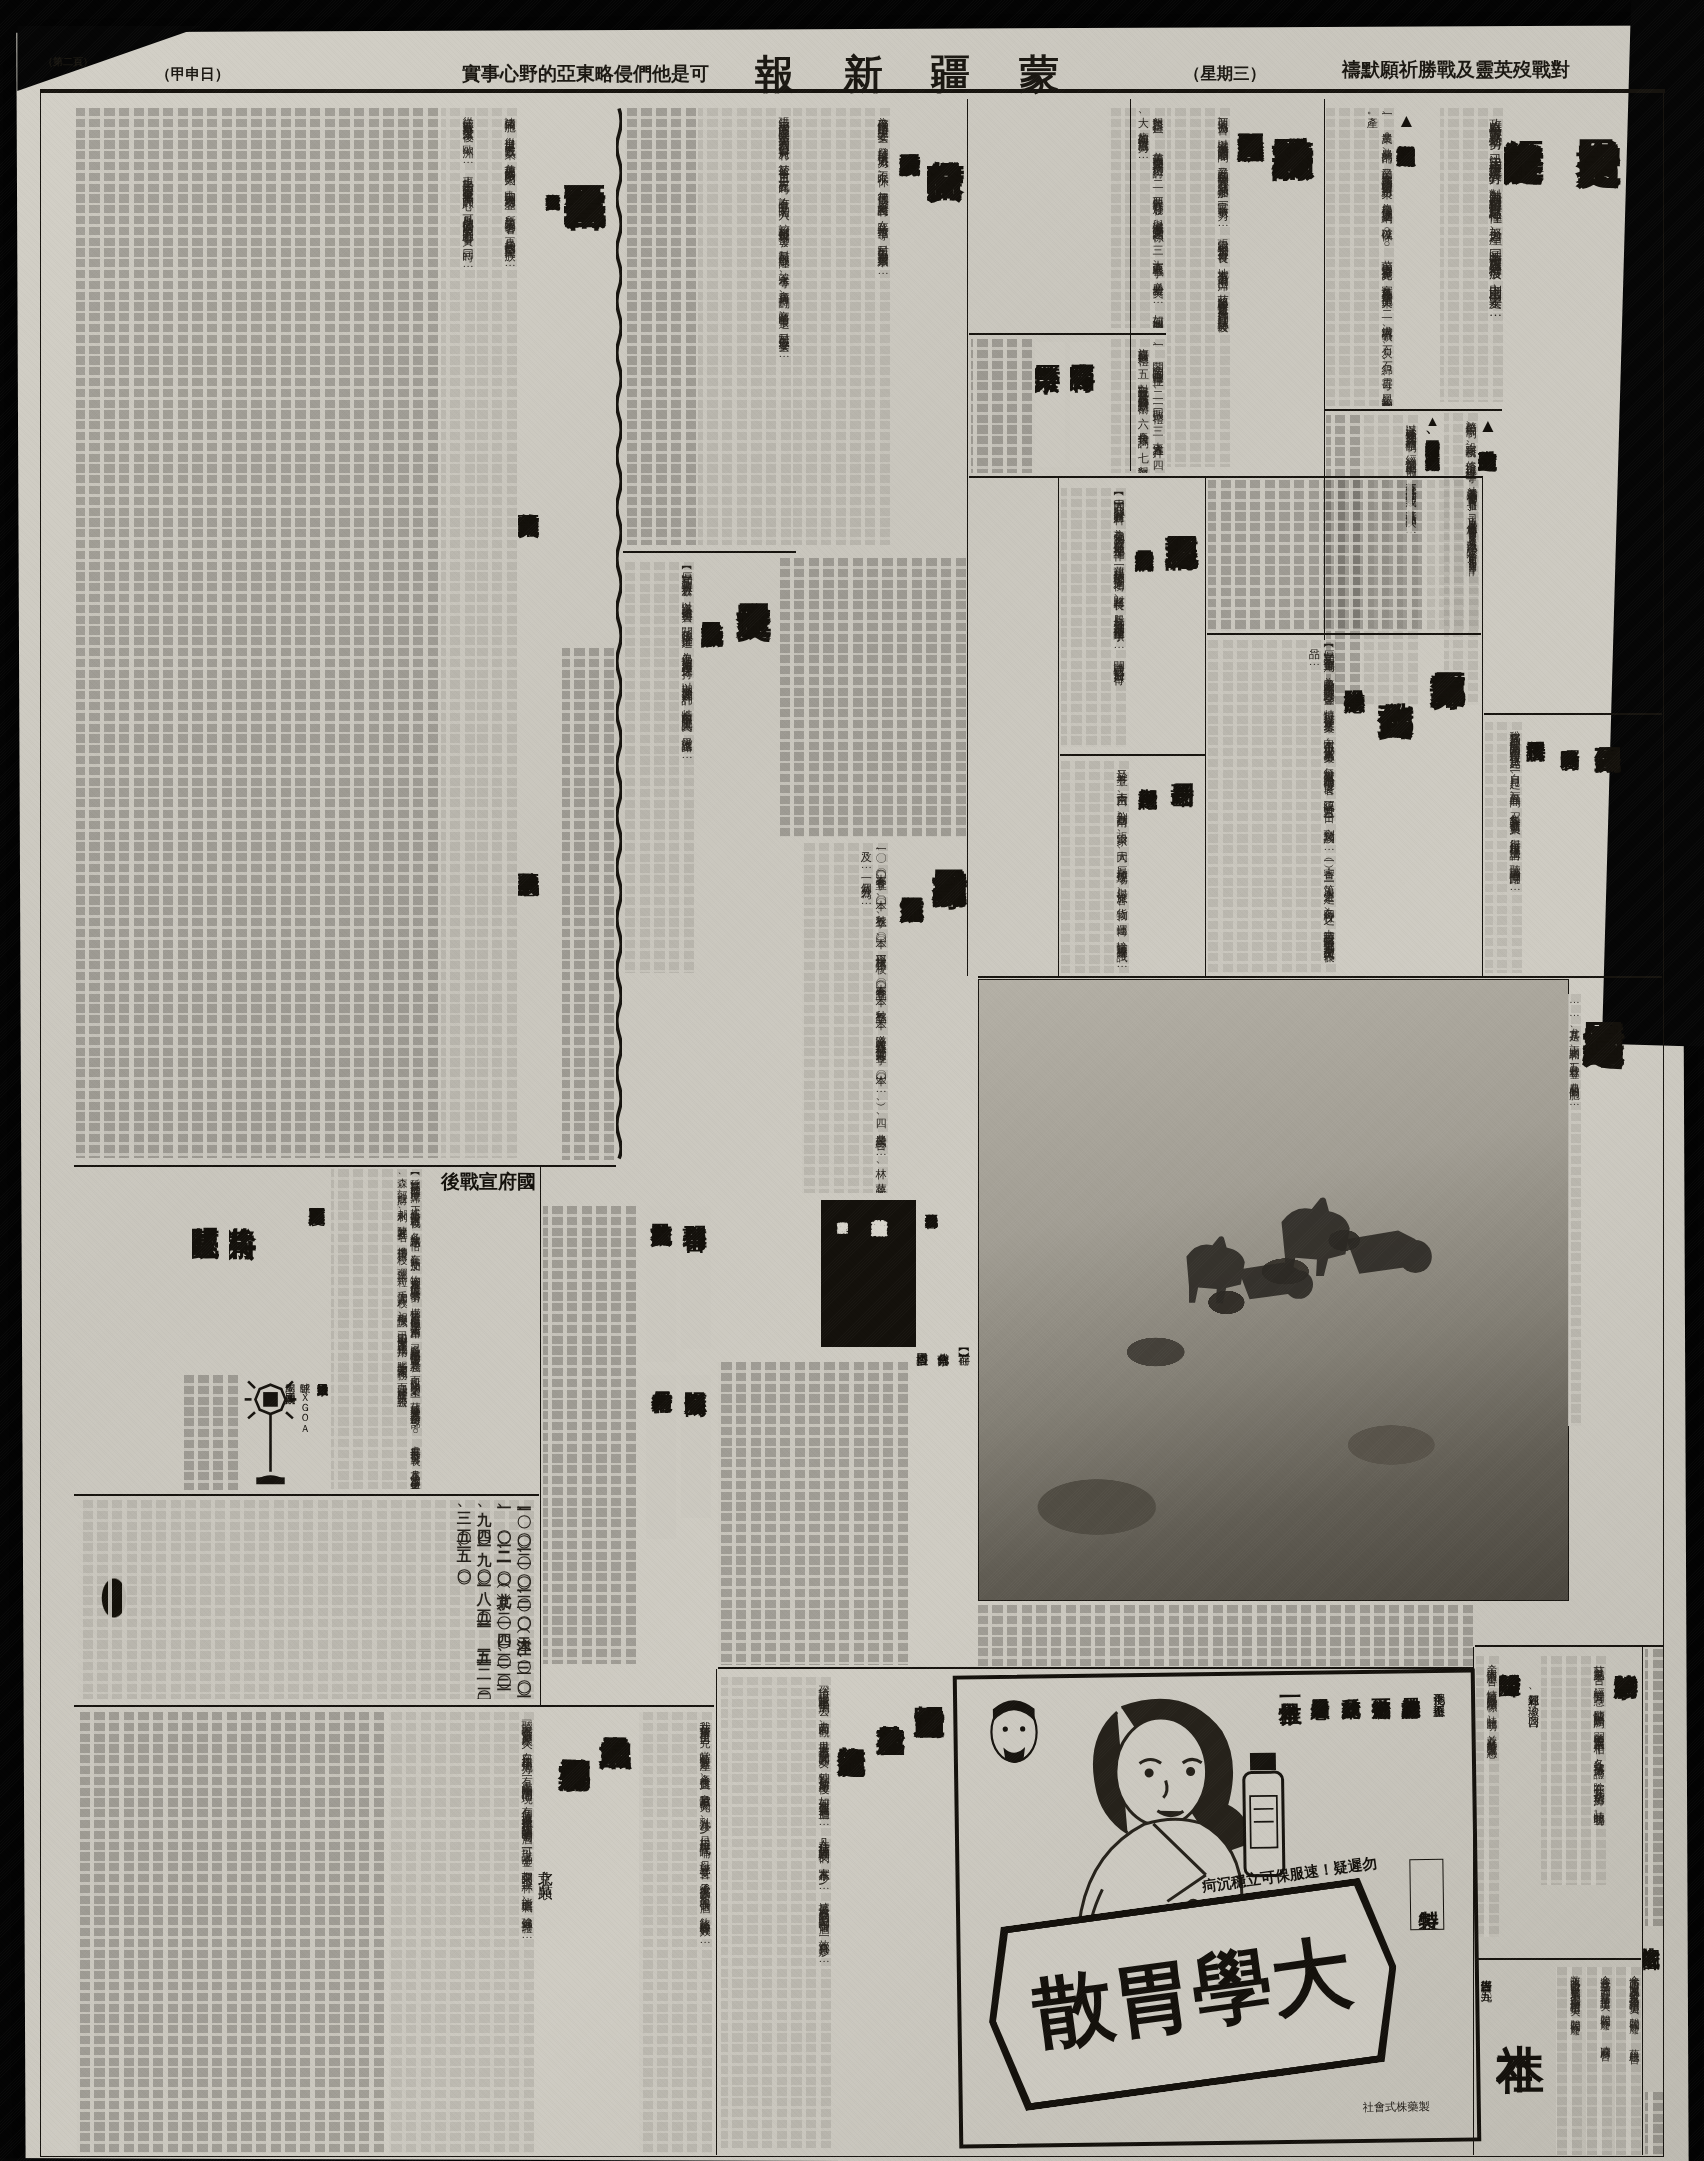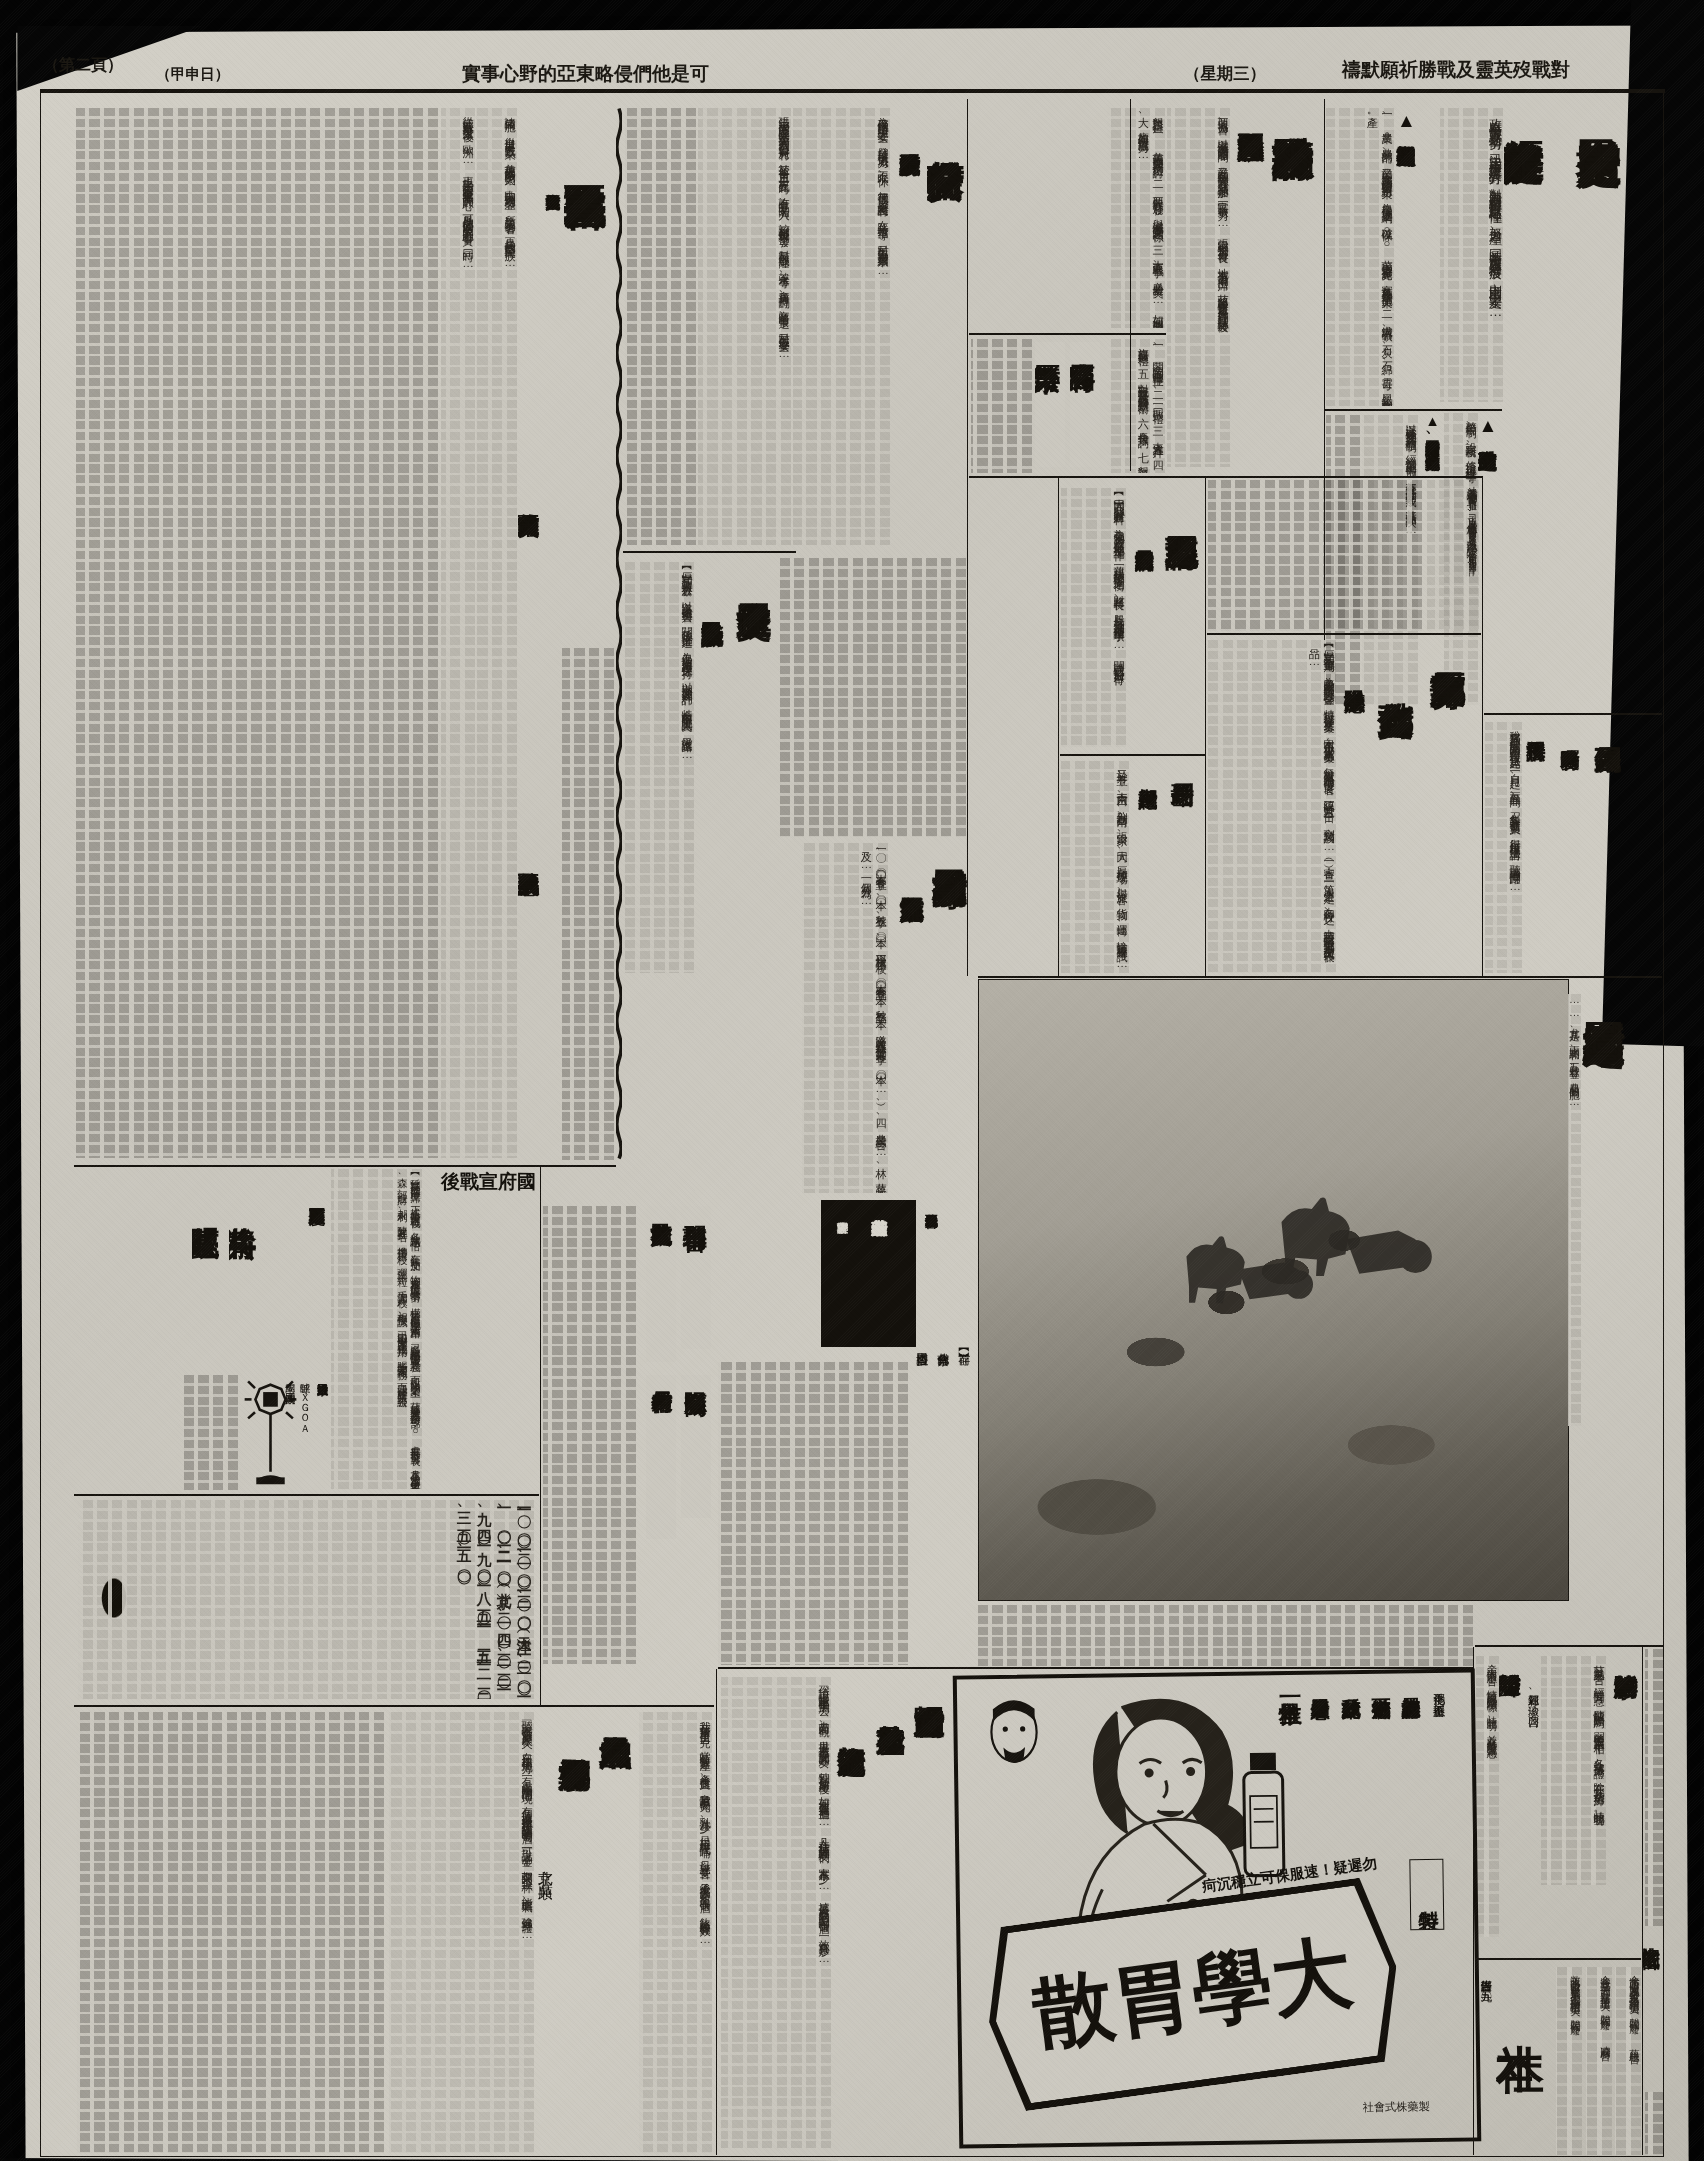--- a/index.html
+++ b/index.html
@@ -46,23 +46,24 @@
 </head>
 <body>
 
 <div class="page">
   <div class="sheet"></div>
   <div class="abs blackband" style="left:1617px;top:-35px;width:138px;height:1081px;transform:rotate(1.6deg);"></div>
   <div class="abs blackband" style="left:-8.6px;top:2161px;width:1729px;height:61px;transform:rotate(.2deg);"></div>
   <div class="abs blackband" style="left:17.3px;top:26px;width:186px;height:65px;clip-path:polygon(0 0,100% 0,0 100%);"></div>
   <div class="abs" style="left:99px;top:1574px;width:30px;height:48px;background:radial-gradient(#141109 55%,transparent 60%);"></div>
 
-  <div class="abs meta" style="left:43px;top:55px;font-size:16px;">（第二頁）</div>
+  <div class="abs meta" style="left:43px;top:55px;font-size:10px;">（第二頁）</div>
   <div class="abs meta" style="left:156px;top:65px;font-size:14.7px;">（甲申日）</div>
   <div class="abs meta rtl" style="left:432px;top:61px;width:277px;font-size:19px;">可是他們侵略東亞的野心事實</div>
+  <div class="abs meta rtl" style="left:718px;top:47px;width:389px;font-size:40px;letter-spacing:48px;">蒙疆新報</div>
   <div class="abs meta" style="left:1184px;top:63px;font-size:16.4px;">（星期三）</div>
   <div class="abs meta rtl" style="left:1293px;top:57px;width:277px;font-size:19px;">對戰歿英靈及戰勝祈願默禱</div>
 
   <div class="abs rule" style="left:40px;top:89px;width:1625px;height:3.5px;"></div>
   <div class="abs frame" style="left:40px;top:89px;width:1622px;height:2066px;"></div>
 
   <div class="abs hl" style="left:1556px;top:104px;width:73px;height:372px;font-size:45px;">努力增產安定民生</div>
   <div class="abs hl" style="left:1504px;top:108px;width:48px;height:597px;font-size:41px;">本年度經濟建設方針決定</div>
   <div class="abs bodytxt" style="left:1440px;top:108px;width:63px;height:294px;font-size:13px;line-height:16.4px;">政府為應付大戰下之新情勢、已決定本年度經濟建設方針、對外力圖繼續對日貢獻之積極性、努力增產、同時為資大東亞之經濟發展、內則求民生之安定……</div>
   <div class="abs hl" style="left:1396px;top:110px;width:23px;height:242px;font-size:19px;">▲生產部門之劃期的增強</div>

